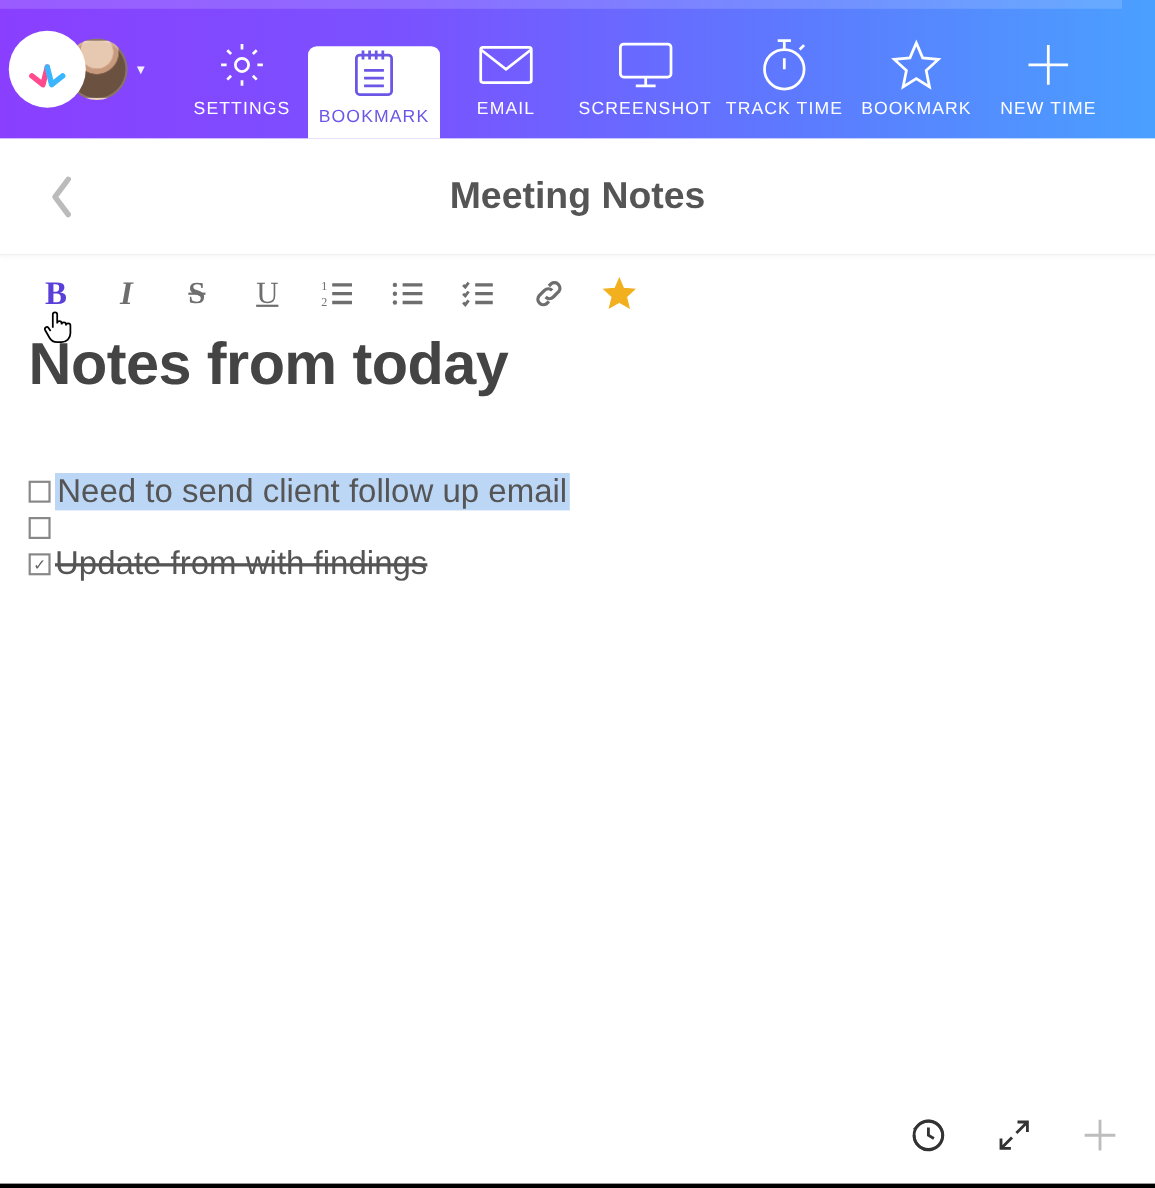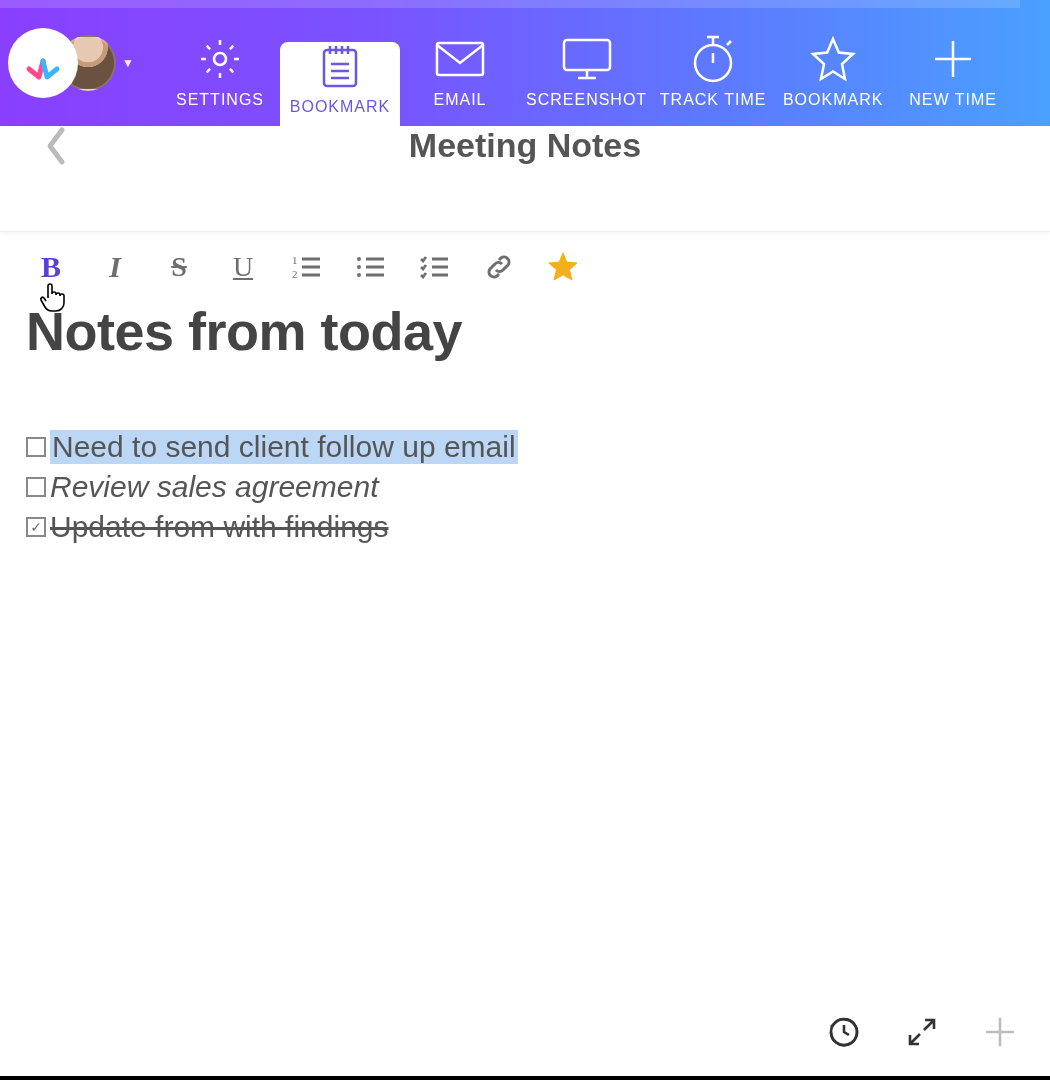--- a/index.html
+++ b/index.html
@@ -80,21 +80,21 @@
     color:#6b57e6;
     border-radius:8px 8px 0 0;
     margin-top:14px;
   }
   .nav-item.active .nav-icon svg{stroke:#6b57e6;}
 
   
   .titlebar{
     height:106px;
     display:flex;
-    align-items:flex-start;
+    align-items:center;
     padding:0 36px;
     border-bottom:1px solid #eee;
     background:#fff;
     box-shadow:0 2px 4px rgba(0,0,0,0.04);
     position:relative;
   }
   .back-btn{
     width:40px;height:40px;
     display:flex;align-items:center;justify-content:center;
     color:#bbb;
@@ -349,21 +349,20 @@
 <div class="content">
   <div class="doc-heading">Notes from today</div>
 
   <div class="check-row">
     <span class="checkbox"></span>
     <span class="row-highlight">Need to send client follow up email</span>
   </div>
 
   <div class="check-row">
     <span class="checkbox"></span>
-    <span class="row-italic">Review sales agreement</span>
   </div>
 
   <div class="check-row">
     <span class="checkbox checked"></span>
     <span class="row-strike">Update from with findings</span>
   </div>
 </div>
 
 <div class="bottom-actions">
   <div class="ba-btn">

